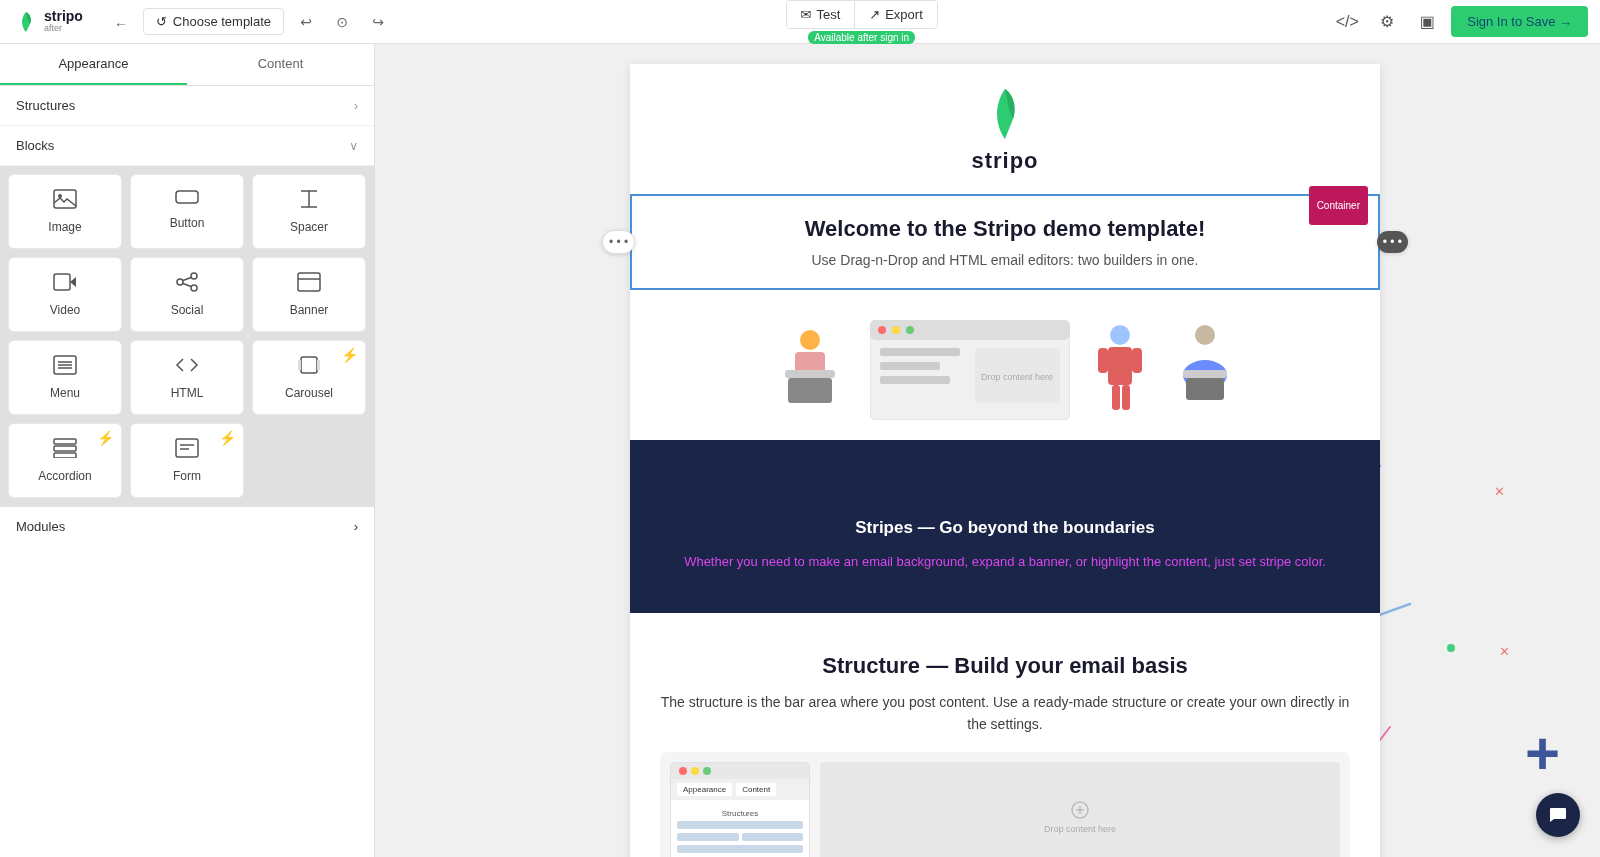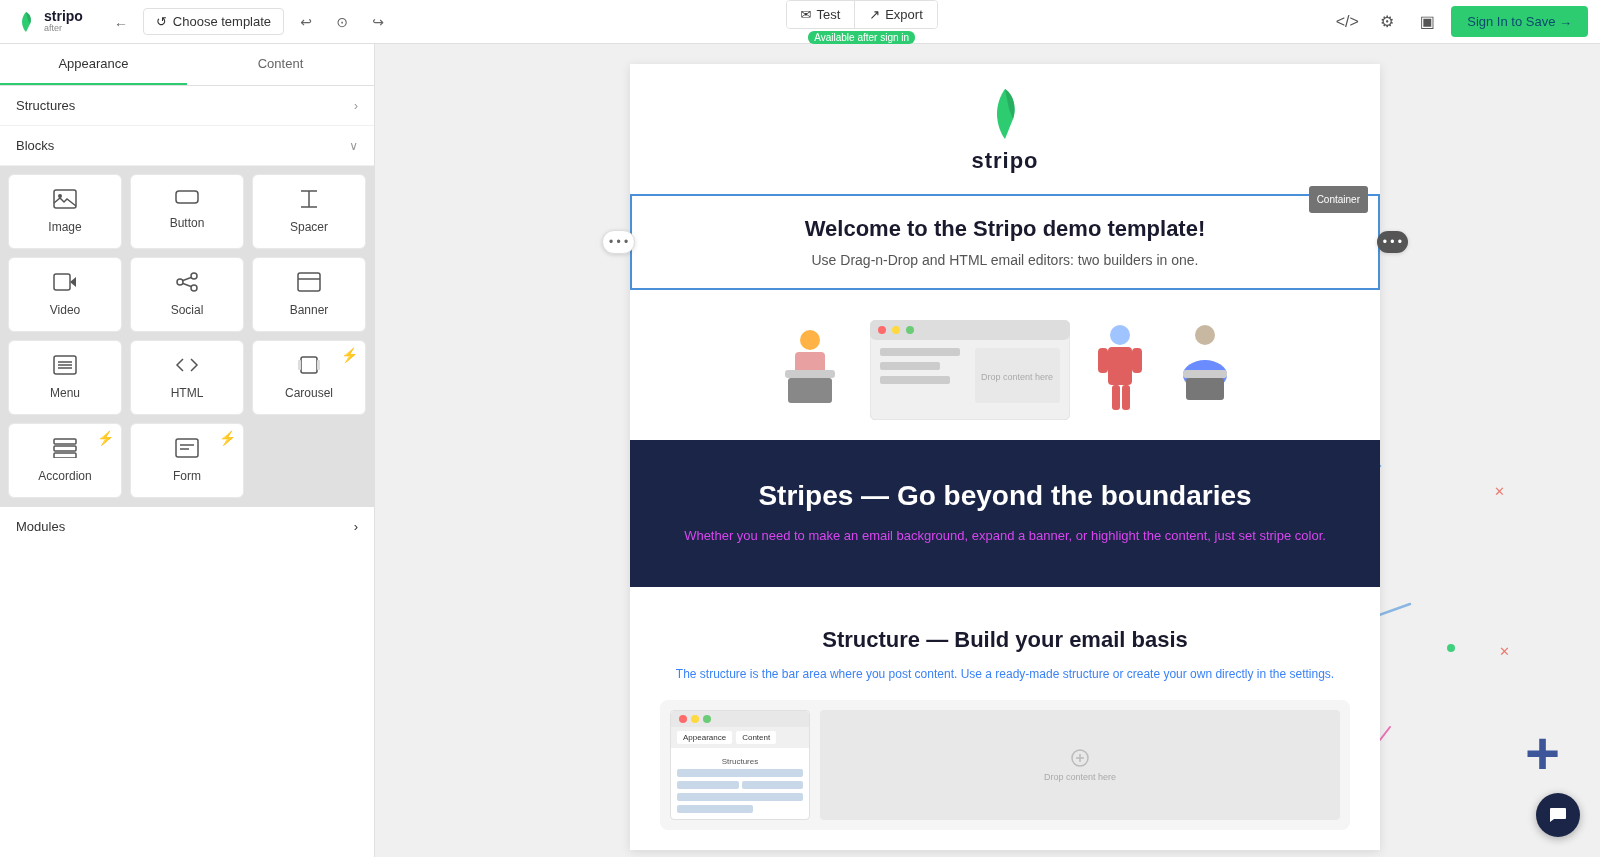--- a/index.html
+++ b/index.html
@@ -248,24 +248,24 @@
     .welcome-section {
       background: #fff;
       padding: 20px 40px;
       position: relative;
       border: 2px solid #4a90d9;
     }
     .container-label {
       position: absolute;
       top: -10px;
       right: 10px;
-      background: #737373;
+      background: #be185d;
       color: #fff;
       font-size: 10px;
-      padding: 8px 8px;
+      padding: 14px 8px;
       border-radius: 3px;
     }
     .welcome-title {
       font-size: 22px;
       font-weight: 700;
       color: #1a1a2e;
       text-align: center;
       margin-bottom: 10px;
     }
     .welcome-subtitle {
@@ -311,46 +311,47 @@
 
     
     .stripe-section {
       background: #1a2547;
       padding: 40px 30px;
       text-align: center;
       position: relative;
       overflow: hidden;
     }
     .stripe-title {
-      font-size: 28px;
+      font-size: 17px;
       font-weight: 700;
       color: #fff;
       margin-bottom: 14px;
+      margin-top: 38px;
     }
     .stripe-subtitle {
       font-size: 13px;
       color: #d946ef;
       line-height: 1.6;
     }
 
     
     .structure-section {
       background: #fff;
       padding: 40px 30px 20px;
       text-align: center;
     }
     .structure-title {
       font-size: 22px;
       font-weight: 700;
       color: #1a1a2e;
       margin-bottom: 12px;
     }
     .structure-subtitle {
-      font-size: 12px;
-      color: #3b82f6;
+      font-size: 14px;
+      color: #404040;
       line-height: 1.6;
       margin-bottom: 12px;
     }
 
     
     .mini-preview {
       display: flex;
       gap: 10px;
       margin-top: 16px;
       padding: 10px;

